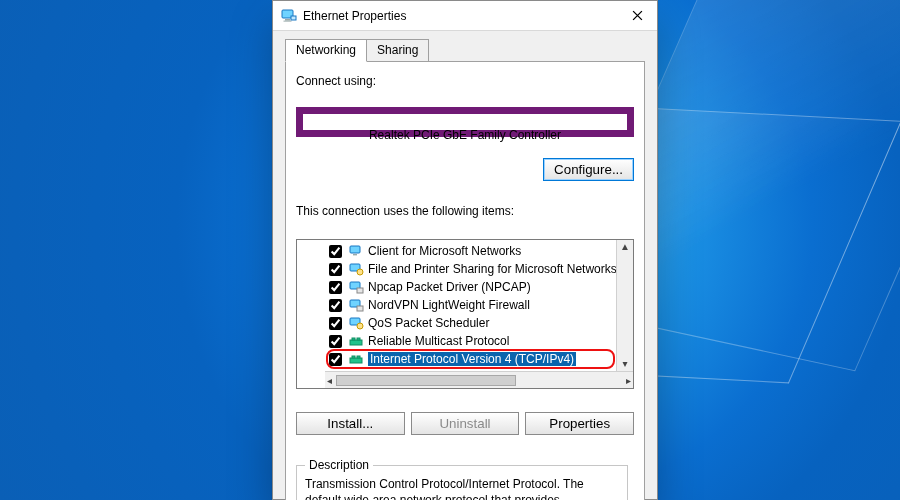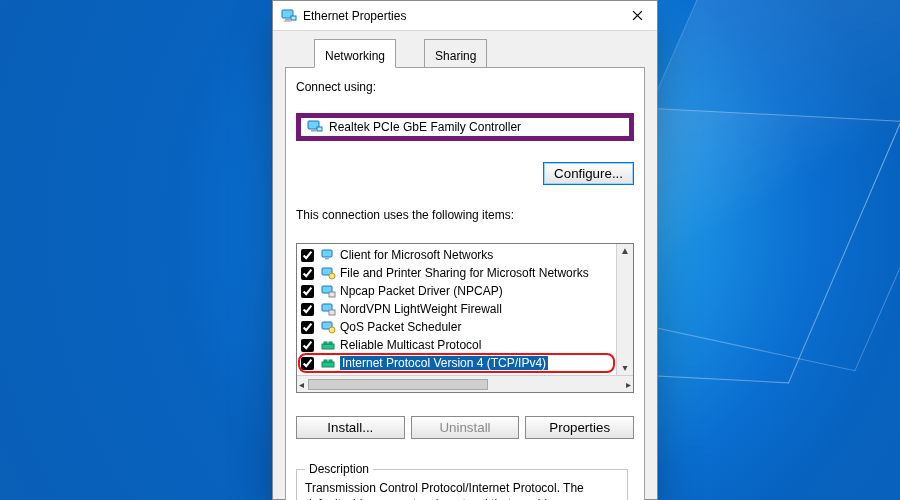--- a/index.html
+++ b/index.html
@@ -66,51 +66,51 @@
 
   .client {
     padding: 8px 12px 4px 12px;
     flex:1;
     display:flex; flex-direction:column;
   }
 
   
   .tabs { display:flex; align-items:flex-end; margin-bottom:-1px; }
   .tab {
-    padding: 9px 10px 4px 10px;
+    padding: 3px 10px 4px 10px;
     border:1px solid #a0a0a0;
     background:#f0f0f0;
     margin-right:-1px;
     position:relative;
-    margin-left:29px;
   }
   .tab.active {
     background:#ffffff;
     border-bottom-color:#ffffff;
     z-index:2;
   }
   .tabbody {
     border:1px solid #a0a0a0;
     background:#ffffff;
     padding:10px 10px 8px 10px;
     flex:1;
     display:flex; flex-direction:column;
     min-height:0;
     gap:15px;
   }
 
   .label { color:#000; margin:2px 0 4px 0; }
 
   .adapter-box {
-    border:5px solid #701a75;
+    border:7px solid #701a75;
     background:#fff;
     height:28px;
     display:flex; align-items:center;
-    padding:0 6px;
+    padding:8px 6px;
     gap:6px;
+    flex-direction:column;
   }
   .monitor-icon { width:16px; height:16px; }
 
   .btn {
     min-width:78px;
     height:23px;
     border:1px solid #8a8a8a;
     background:linear-gradient(#ffffff,#e4e4e4);
     padding:0 10px;
     display:inline-flex; align-items:center; justify-content:center;
@@ -121,20 +121,21 @@
   .btn-row { display:flex; gap:6px; justify-content:flex-end; margin-top:6px; }
   .btn-row.three { justify-content:space-between;border-radius:7px; }
   .btn-row.three .btn { flex:1; }
 
   .listwrap {
     border:1px solid #7a7a7a;
     background:#fff;
     display:flex; flex-direction:column;
     height:150px;
     margin-top:2px;
+    padding-left:28px;
   }
   .listbody { display:flex; flex:1; min-height:0; }
   .list {
     flex:1; overflow:hidden;
     padding:2px 2px;
   }
   .vs {
     width:17px; background:#f0f0f0; border-left:1px solid #d0d0d0;
     display:flex; flex-direction:column; justify-content:space-between; align-items:center;
     padding:2px 0;

